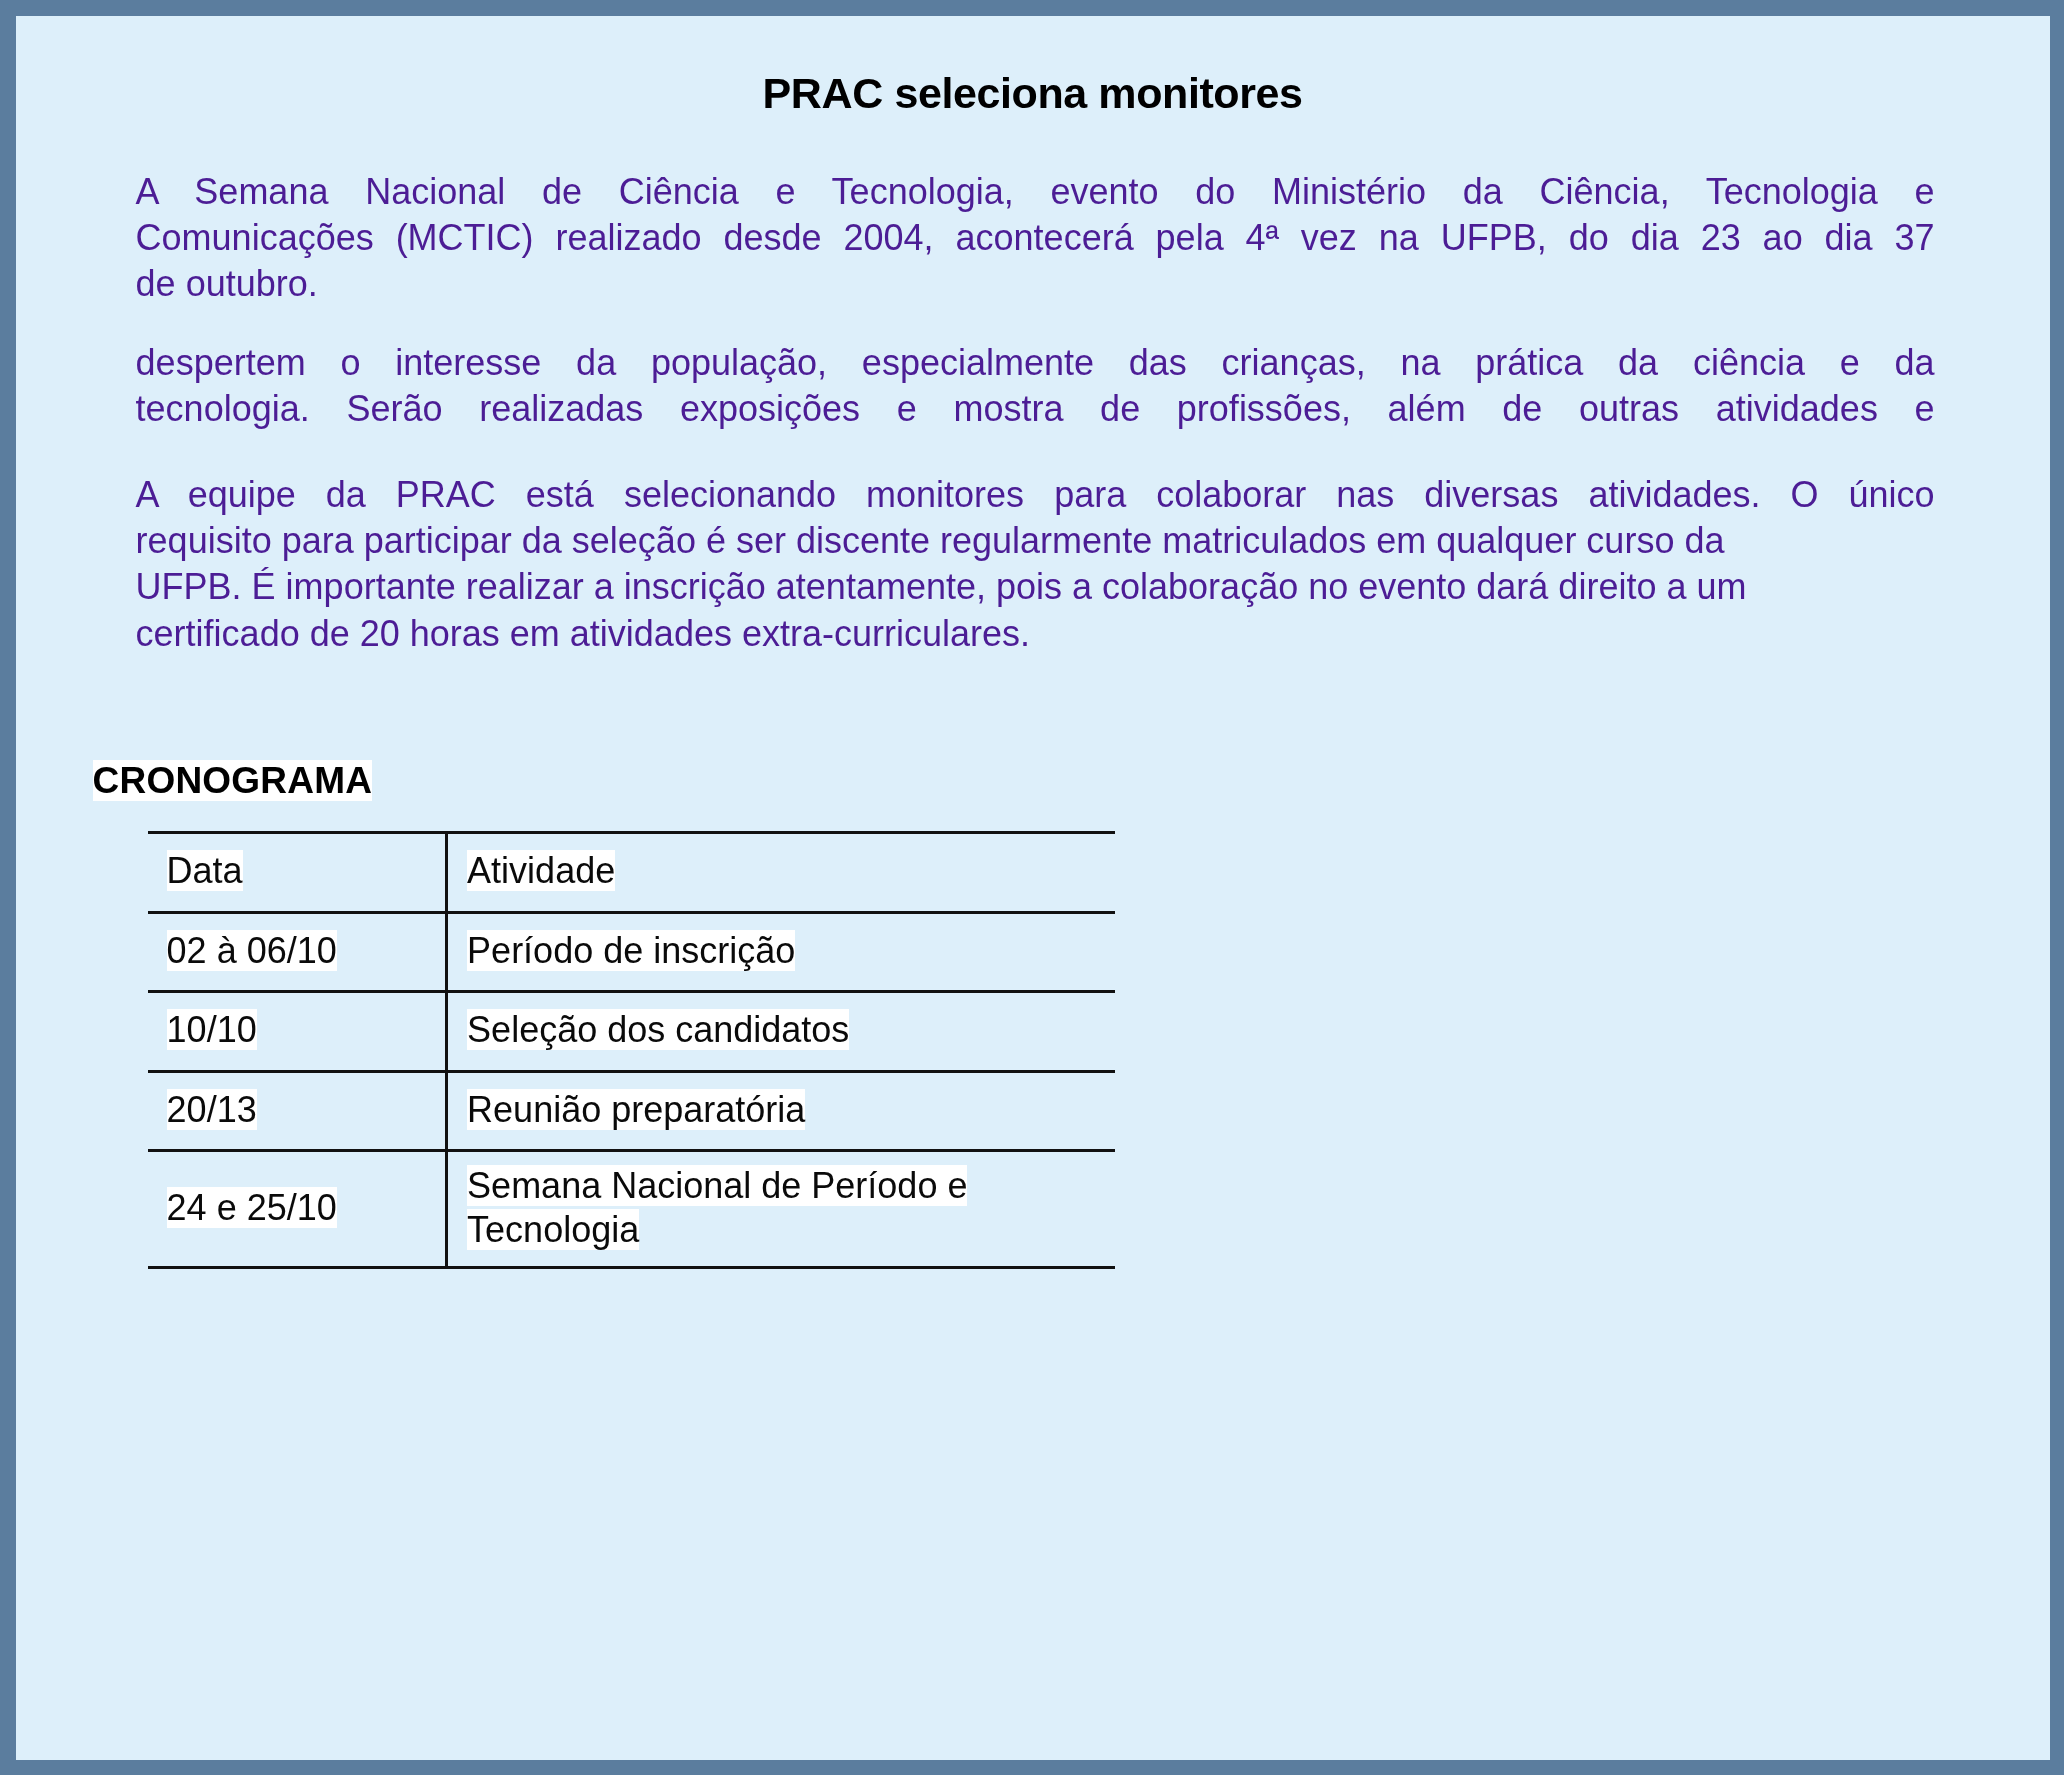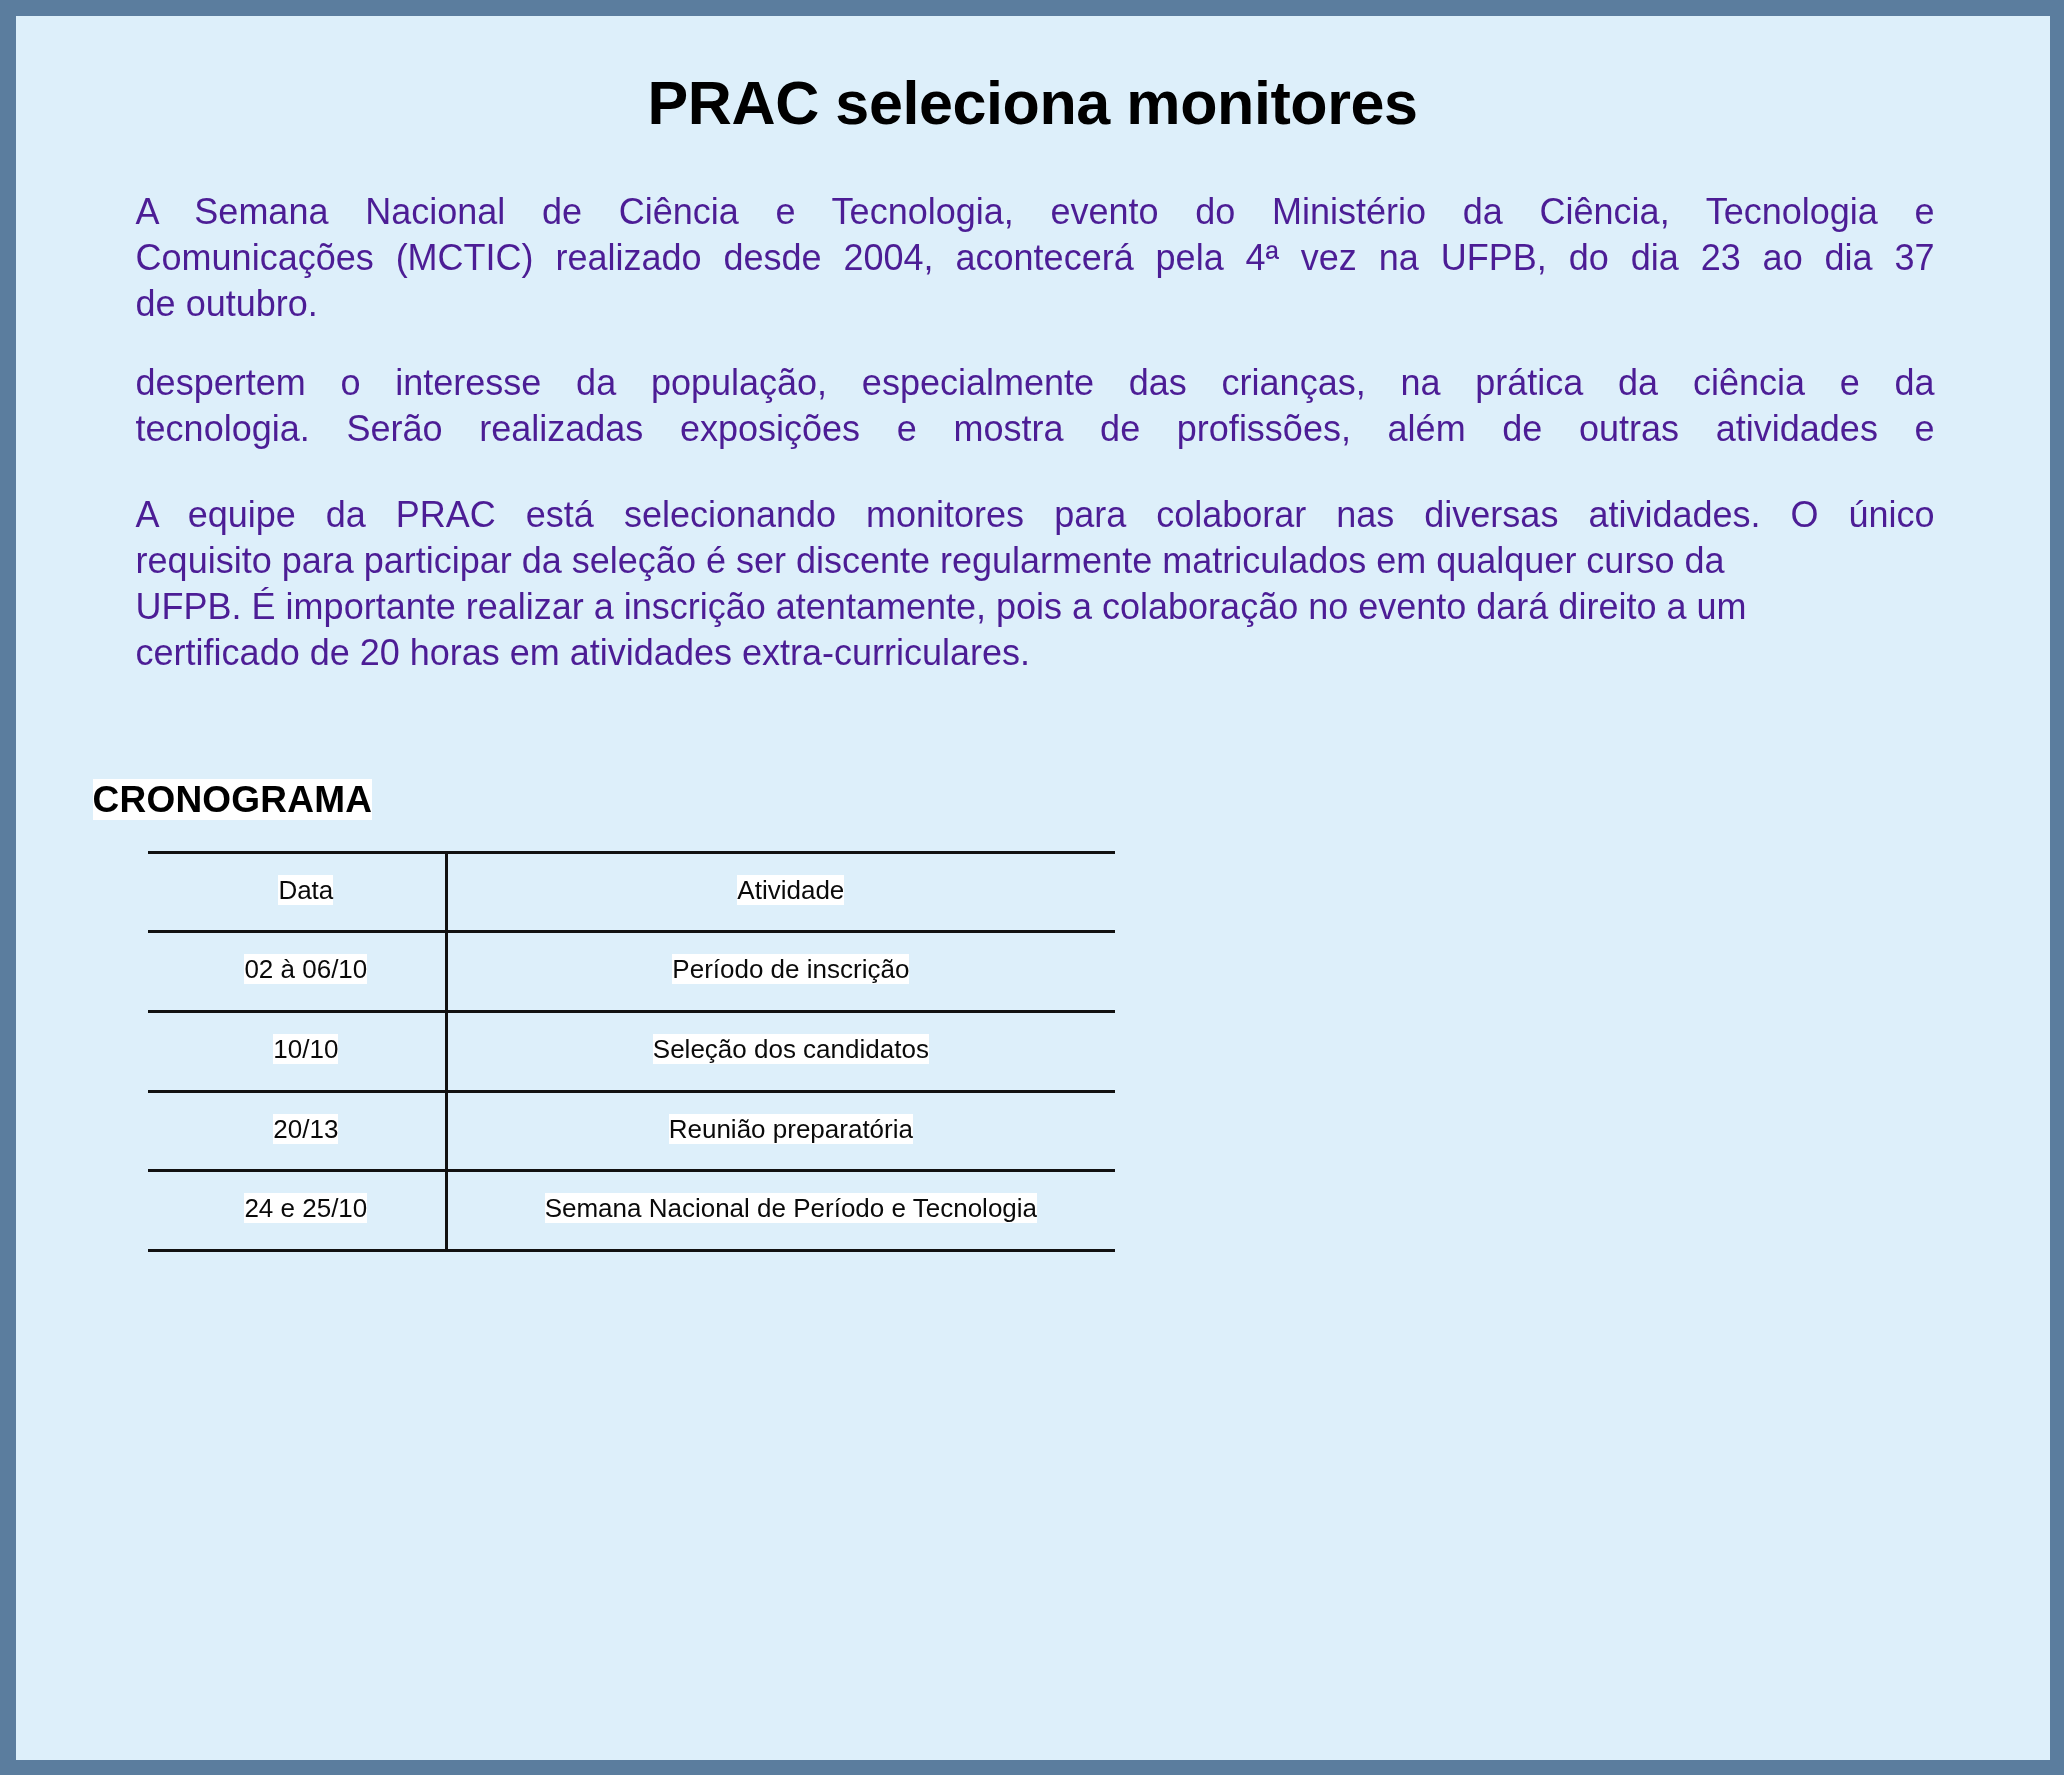--- a/index.html
+++ b/index.html
@@ -28,21 +28,21 @@
     width: 2034px;
     height: 1744px;
     background: #ddeffa;
     box-sizing: border-box;
     overflow: hidden;
   }
   .title {
     margin: 0;
     padding-top: 54px;
     text-align: center;
-    font-size: 61px;
+    font-size: 43px;
     font-weight: bold;
     color: #000000;
     letter-spacing: -0.4px;
     line-height: 1.1;
   }
   .content {
     padding: 0 115px 0 120px;
     margin-top: 52px;
   }
   p.para {
@@ -87,26 +87,25 @@
     border-collapse: collapse;
     width: 967px;
     table-layout: fixed;
   }
   table.schedule col.c-date { width: 299px; }
   table.schedule col.c-act  { width: 668px; }
   table.schedule td {
     border-top: 3.5px solid #111111;
     border-bottom: 3.5px solid #111111;
     padding: 12px 0 15.6px 19px;
-    font-size: 26px;
+    font-size: 36px;
     line-height: 1.2;
     color: #0a0a0a;
     vertical-align: middle;
     height: 49px;
-    text-align: center;
   }
   table.schedule td.date-cell {
     border-right: 3.5px solid #111111;
   }
   table.schedule td span.hl {
     background: #ffffff;
   }
 </style>
 </head>
 <body>

